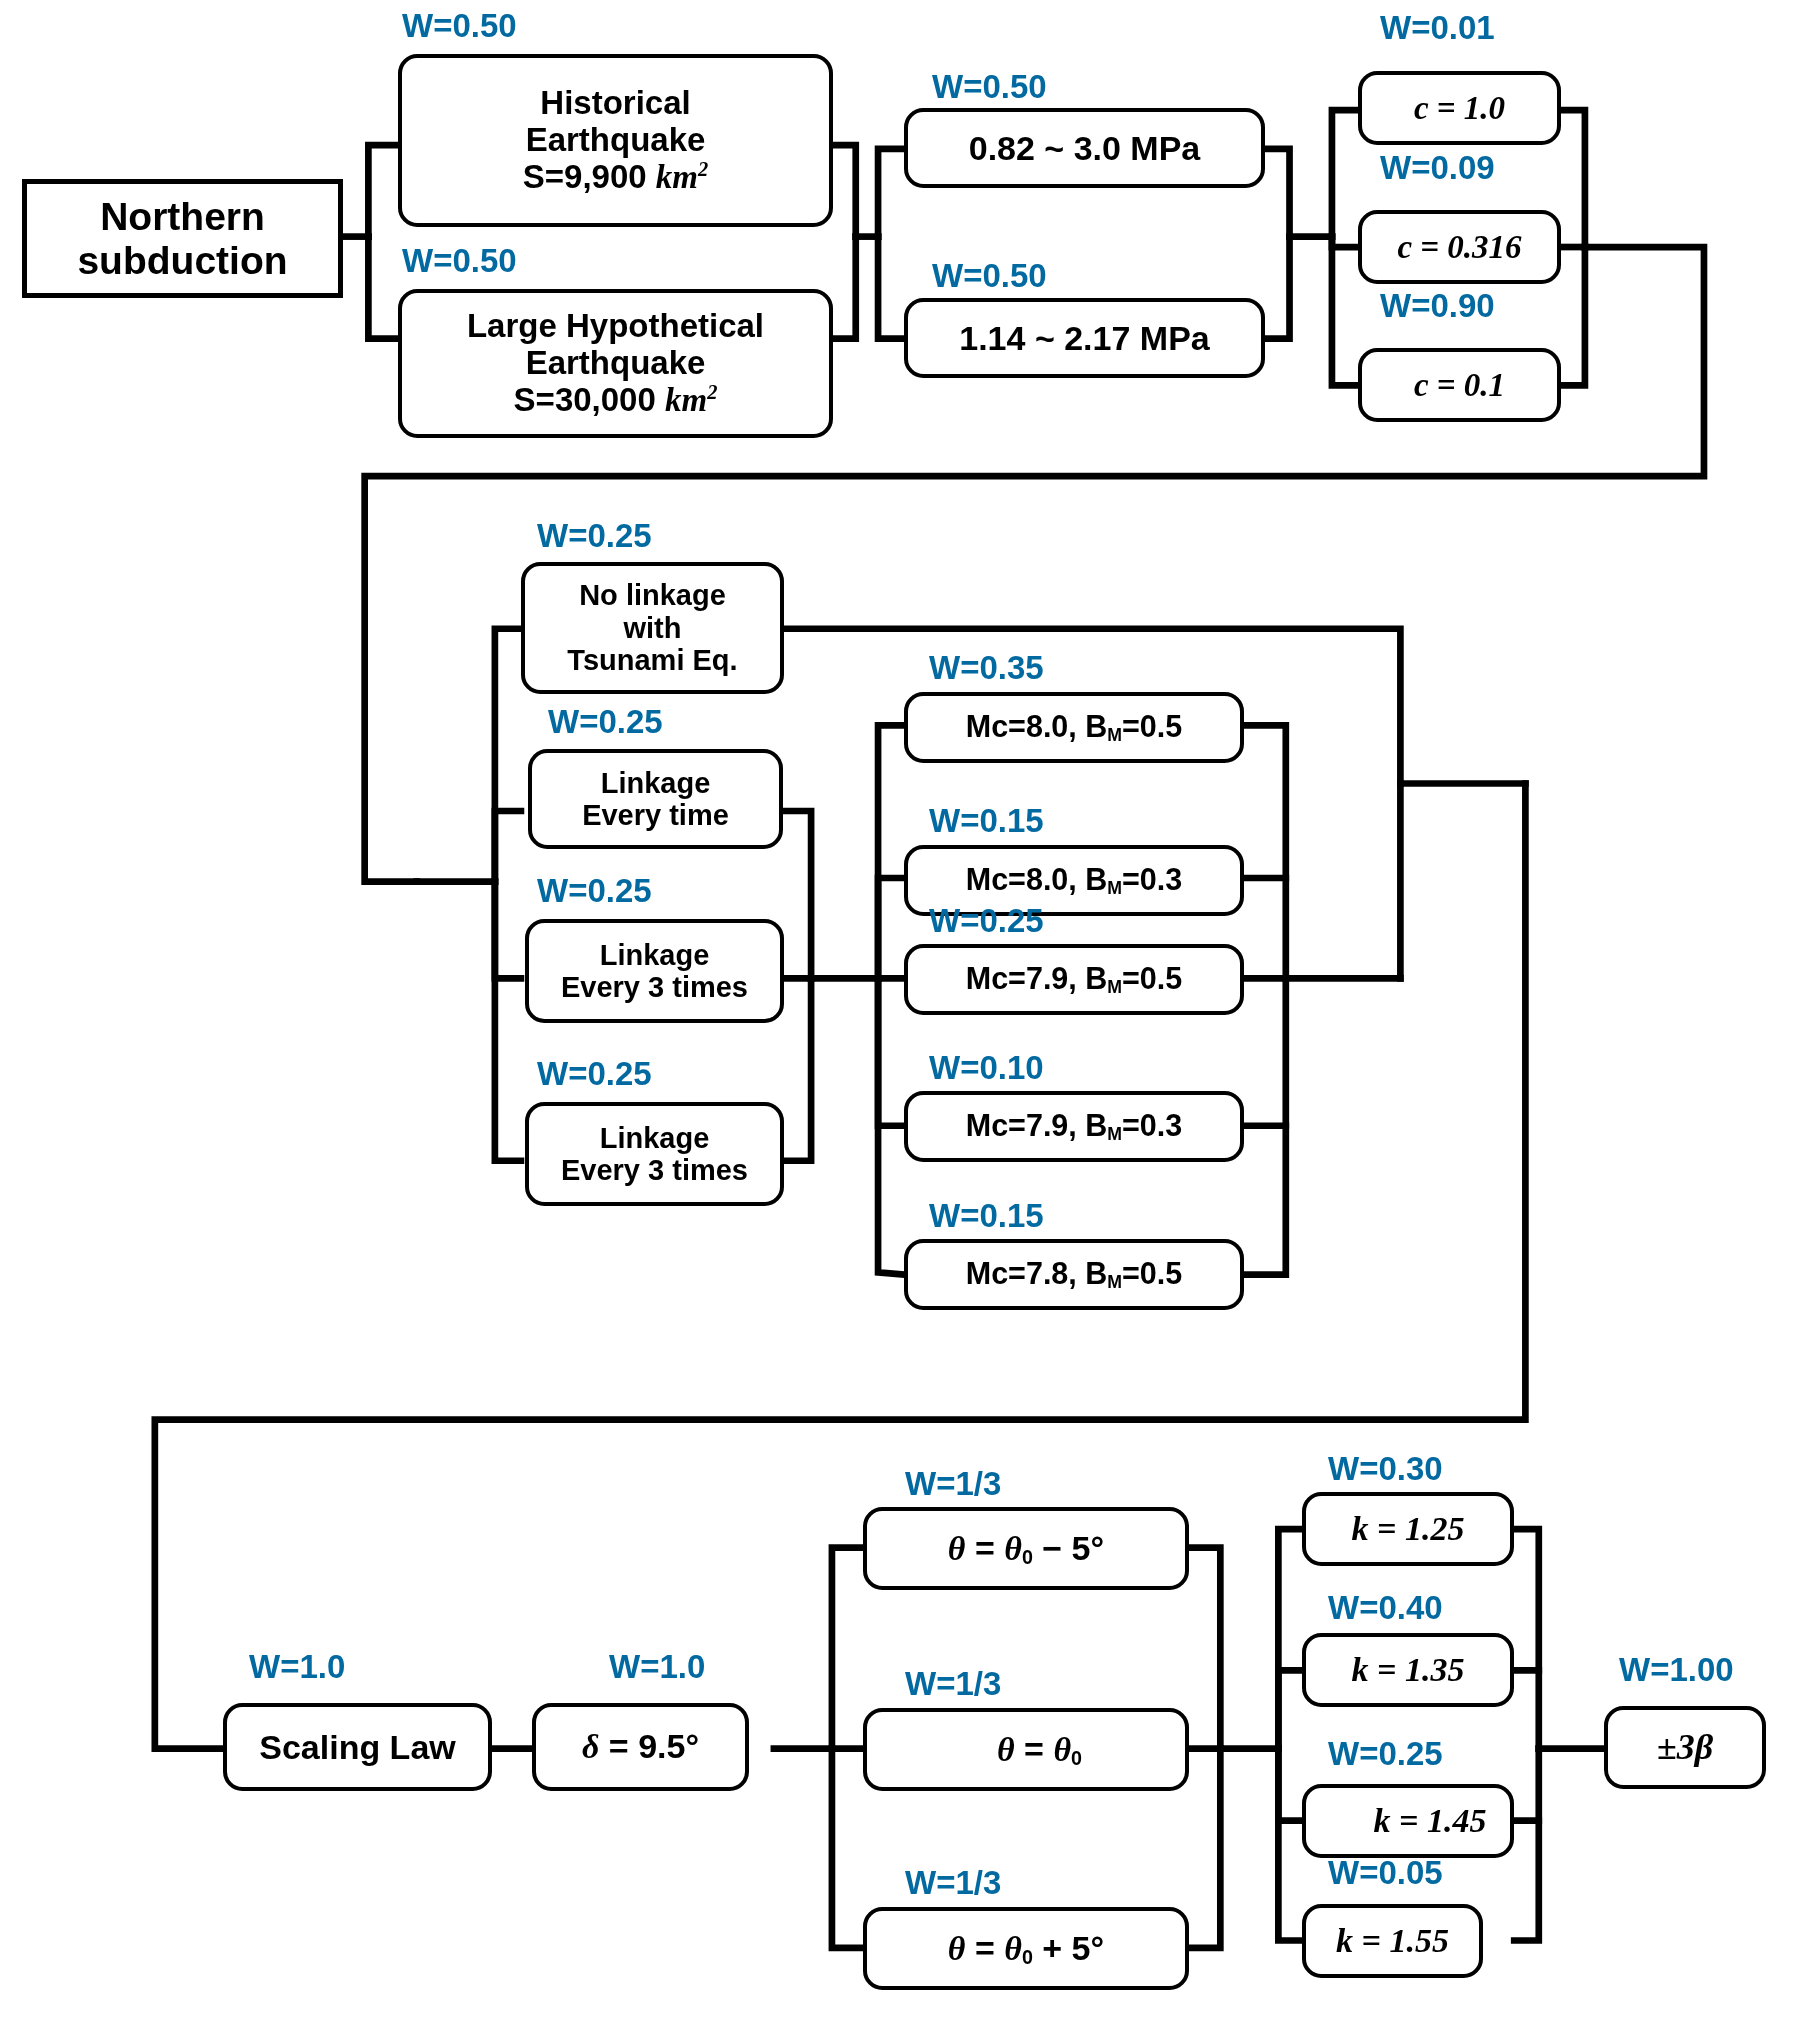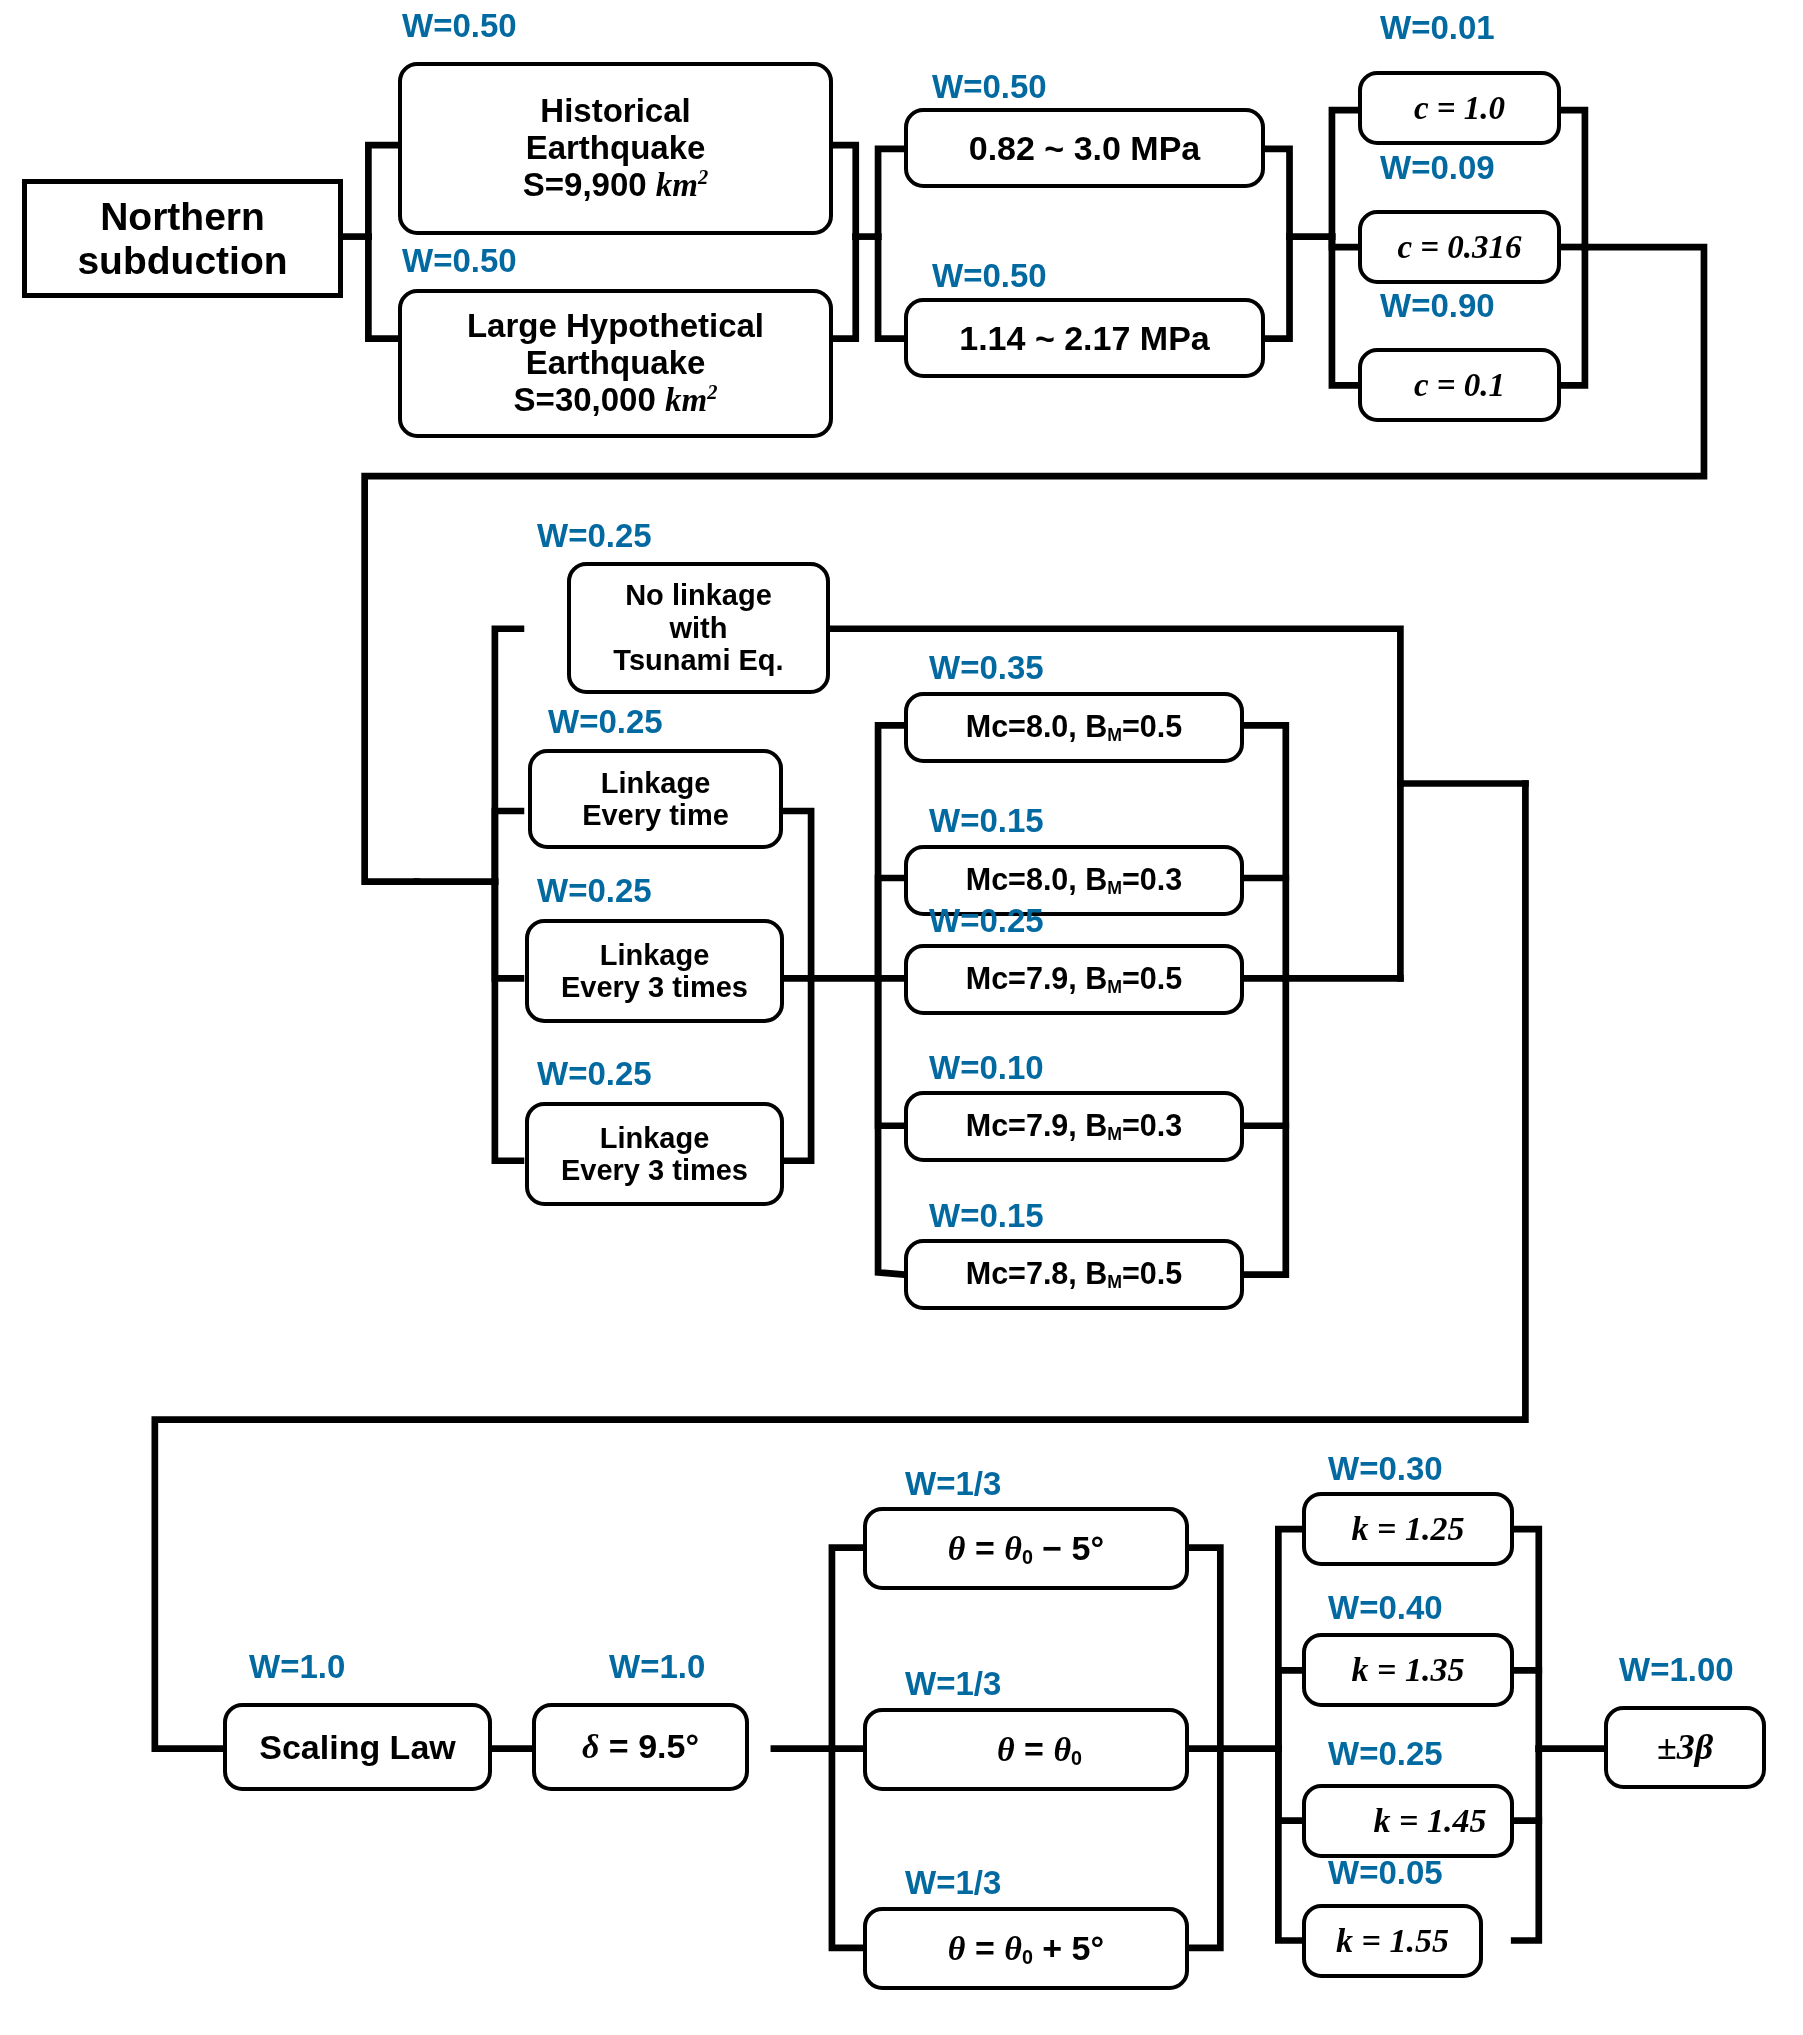--- a/index.html
+++ b/index.html
@@ -104,21 +104,21 @@
 
       <path d="M2068,2350 L2155,2350"></path>
     </g>
   </svg>
 
   <div class="node sq" style="left:22px;top:179px;width:321px;height:119px;font-size:39px;">
     <span>Northern subduction</span>
   </div>
 
   <div class="wlab" style="left:402px;top:7.4px;font-size:33px;">W=0.50</div>
-  <div class="node rnd" style="left:398px;top:62px;width:435px;height:173px;font-size:33px;flex-direction:column;">
+  <div class="node rnd" style="left:398px;top:54px;width:435px;height:173px;font-size:33px;flex-direction:column;">
     <span>Historical</span>
     <span>Earthquake</span>
     <span><span>S=9,900 </span><span class="serif">km</span><sup class="serif">2</sup></span>
   </div>
 
   <div class="wlab" style="left:402px;top:242px;font-size:33px;">W=0.50</div>
   <div class="node rnd" style="left:398px;top:289px;width:435px;height:149px;font-size:33px;flex-direction:column;">
     <span>Large Hypothetical</span>
     <span>Earthquake</span>
     <span><span>S=30,000 </span><span class="serif">km</span><sup class="serif">2</sup></span>
@@ -143,21 +143,21 @@
   <div class="node rnd" style="left:1358px;top:210px;width:203px;height:74px;font-size:33px;">
     <span><span class="serif">c</span><span class="serif"> = 0.316</span></span>
   </div>
 
   <div class="wlab" style="left:1380px;top:287px;font-size:33px;">W=0.90</div>
   <div class="node rnd" style="left:1358px;top:348px;width:203px;height:74px;font-size:33px;">
     <span><span class="serif">c</span><span class="serif"> = 0.1</span></span>
   </div>
 
   <div class="wlab" style="left:537px;top:517px;font-size:33px;">W=0.25</div>
-  <div class="node rnd" style="left:521px;top:562px;width:263px;height:132px;font-size:29px;flex-direction:column;margin-left:46px;">
+  <div class="node rnd" style="left:521px;top:562px;width:263px;height:132px;font-size:29px;flex-direction:column;">
     <span>No linkage</span>
     <span>with</span>
     <span>Tsunami Eq.</span>
   </div>
 
   <div class="wlab" style="left:548px;top:703px;font-size:33px;">W=0.25</div>
   <div class="node rnd" style="left:528px;top:749px;width:255px;height:100px;font-size:29px;flex-direction:column;">
     <span>Linkage</span>
     <span>Every time</span>
   </div>

